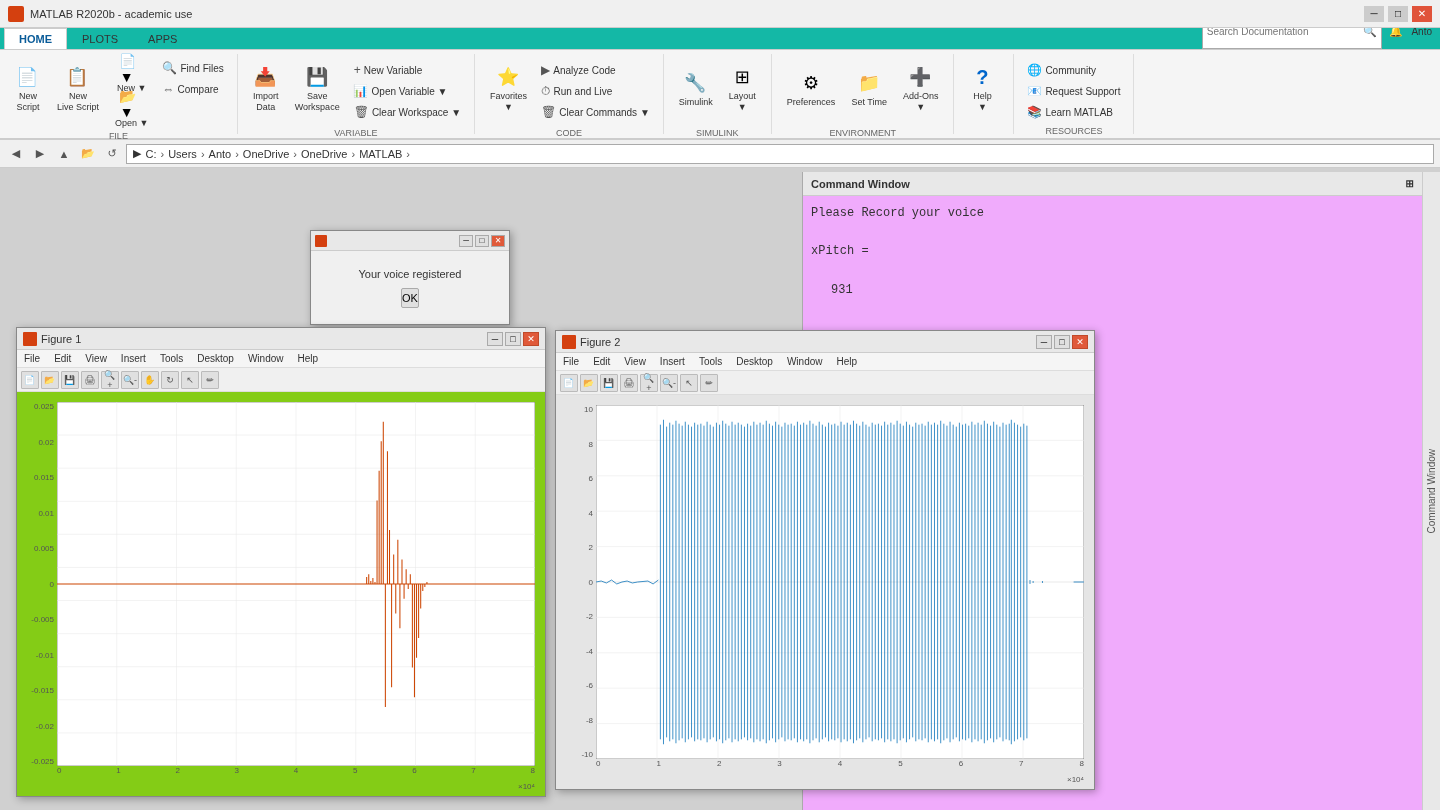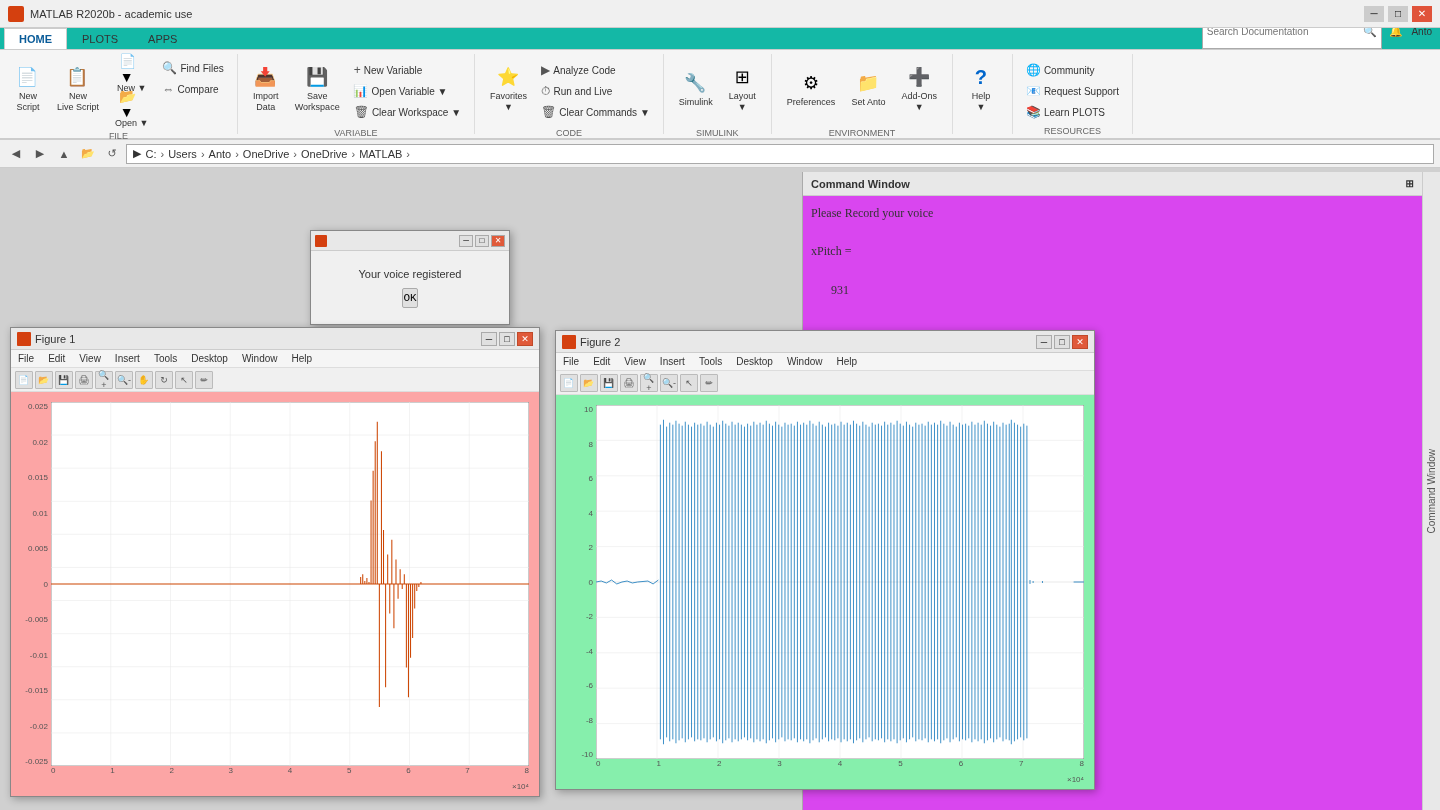--- a/index.html
+++ b/index.html
@@ -183,25 +183,25 @@
       align-items: center;
       padding: 0 8px;
       border-bottom: 1px solid #ccc;
       font-size: 11px;
       font-weight: bold;
       color: #333;
       gap: 4px;
     }
     #command-window-body {
       padding: 8px;
-      font-family: Liberation Serif, serif;
+      font-family: Liberation Mono, monospace;
       font-size: 12px;
       color: #333;
       line-height: 1.6;
-      background: #d946ef;
+      background: #f0abfc;
       height: calc(100% - 24px);
       overflow: auto;
     }
 
     
     #vertical-cw-label {
       position: absolute;
       right: 0;
       top: 0;
       bottom: 0;
@@ -216,36 +216,36 @@
       writing-mode: vertical-rl;
       font-size: 10px;
       color: #555;
       transform: rotate(180deg);
     }
 
     
     #figure1 {
       position: absolute;
       top: 155px;
-      left: 10px;
+      left: 16px;
       width: 530px;
       height: 470px;
-      background: #fca5a5;
+      background: #84cc16;
       border: 1px solid #888;
       box-shadow: 2px 2px 8px rgba(0,0,0,0.3);
     }
 
     
     #figure2 {
       position: absolute;
       top: 158px;
       left: 555px;
       width: 540px;
       height: 460px;
-      background: #86efac;
+      background: #e5e5e5;
       border: 1px solid #888;
       box-shadow: 2px 2px 8px rgba(0,0,0,0.3);
     }
 
     
     #voice-dialog {
       position: absolute;
       top: 58px;
       left: 310px;
       width: 200px;
@@ -385,21 +385,20 @@
       height: calc(100% - 20px);
     }
     .dialog-msg { font-size: 11px; color: #333; }
     .dialog-ok-btn {
       padding: 3px 0;
       background: #e0e0e0;
       border: 1px solid #aaa;
       cursor: pointer;
       font-size: 11px;
       border-radius: 2px;
-      font-family: Liberation Mono, monospace;
     }
 
     
     svg { display: block; }
 
     
     #search-box {
       display: flex; align-items: center;
       background: white;
       border: 1px solid #aaa;
@@ -555,21 +554,21 @@
   </div>
 
   <div class="ribbon-section">
     <div class="ribbon-buttons">
       <div class="ribbon-btn-large">
         <div class="btn-icon">⚙</div>
         <div class="btn-label">Preferences</div>
       </div>
       <div class="ribbon-btn-large">
         <div class="btn-icon">📁</div>
-        <div class="btn-label">Set Anto</div>
+        <div class="btn-label">Set Time</div>
       </div>
       <div class="ribbon-btn-large">
         <div class="btn-icon">➕</div>
         <div class="btn-label">Add-Ons<br>▼</div>
       </div>
     </div>
     <div class="ribbon-section-title">ENVIRONMENT</div>
   </div>
 
   <div class="ribbon-section">
@@ -588,21 +587,21 @@
         <div class="ribbon-btn-small">
           <span class="btn-icon-small">🌐</span>
           <span class="btn-label-small">Community</span>
         </div>
         <div class="ribbon-btn-small">
           <span class="btn-icon-small">📧</span>
           <span class="btn-label-small">Request Support</span>
         </div>
         <div class="ribbon-btn-small">
           <span class="btn-icon-small">📚</span>
-          <span class="btn-label-small">Learn PLOTS</span>
+          <span class="btn-label-small">Learn MATLAB</span>
         </div>
       </div>
     </div>
     <div class="ribbon-section-title">RESOURCES</div>
   </div>
 </div>
 
 <div id="toolbar">
   <button class="tb-btn">◀</button>
   <button class="tb-btn">▶</button>

